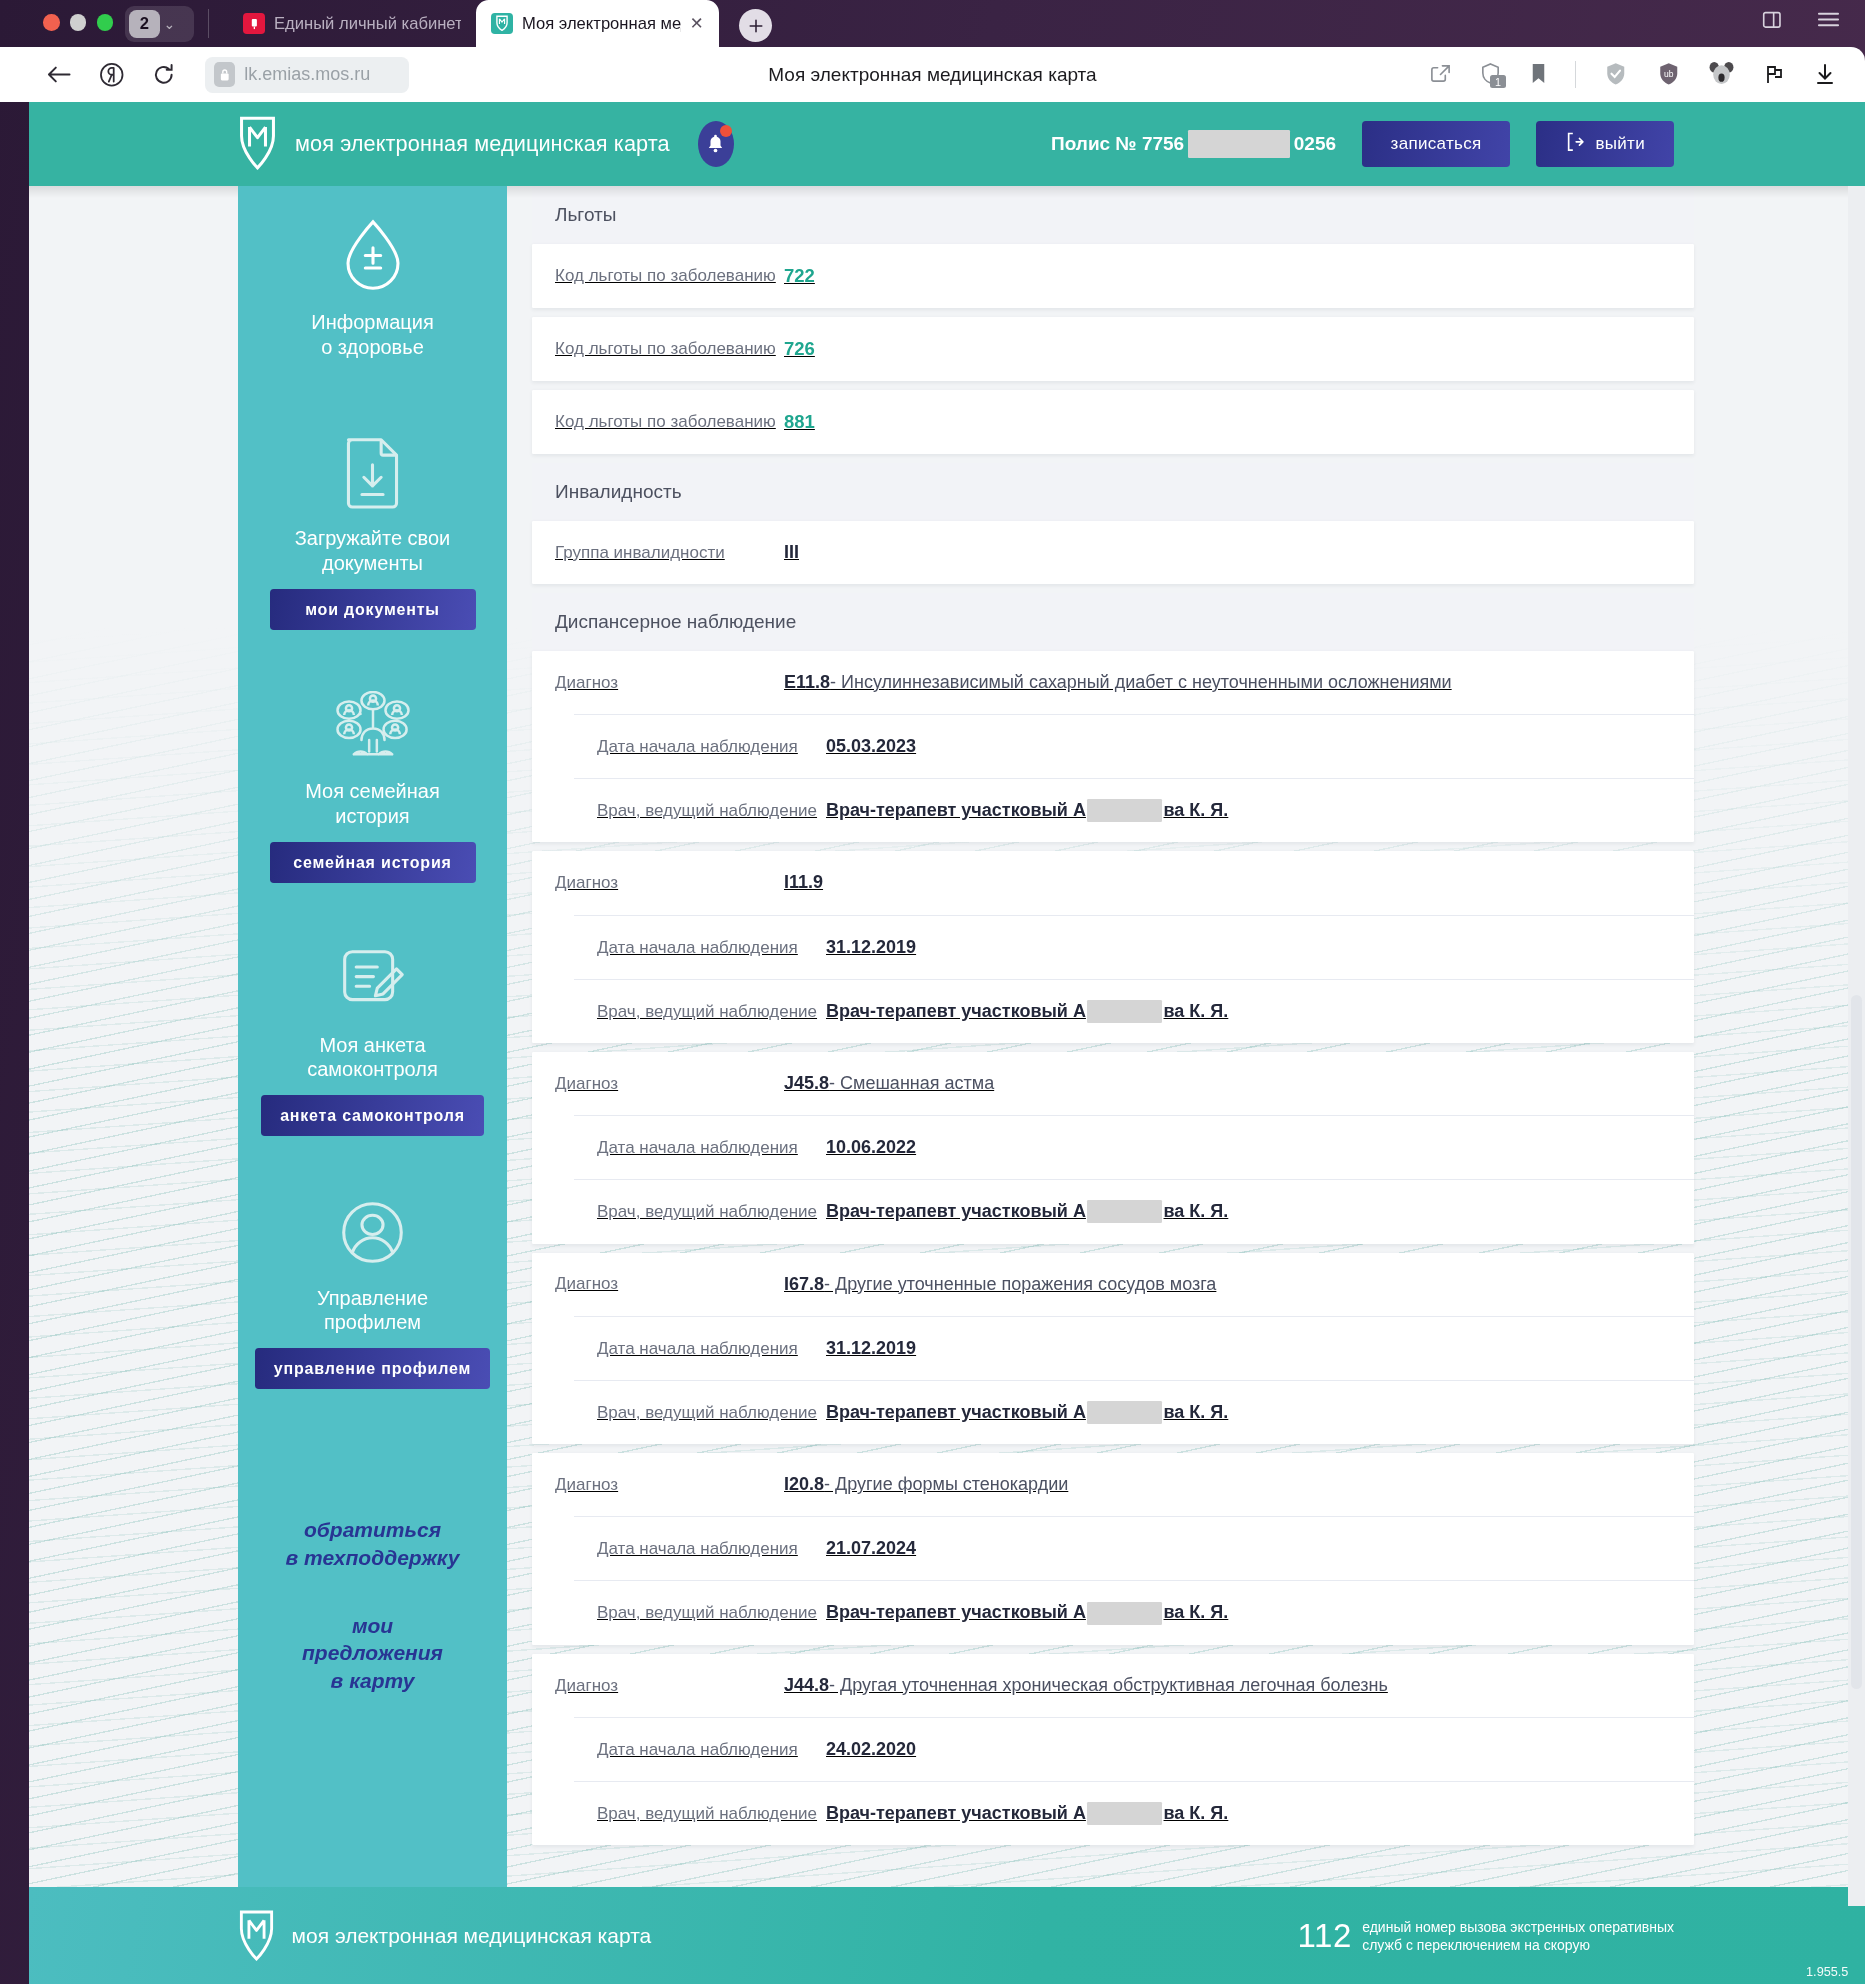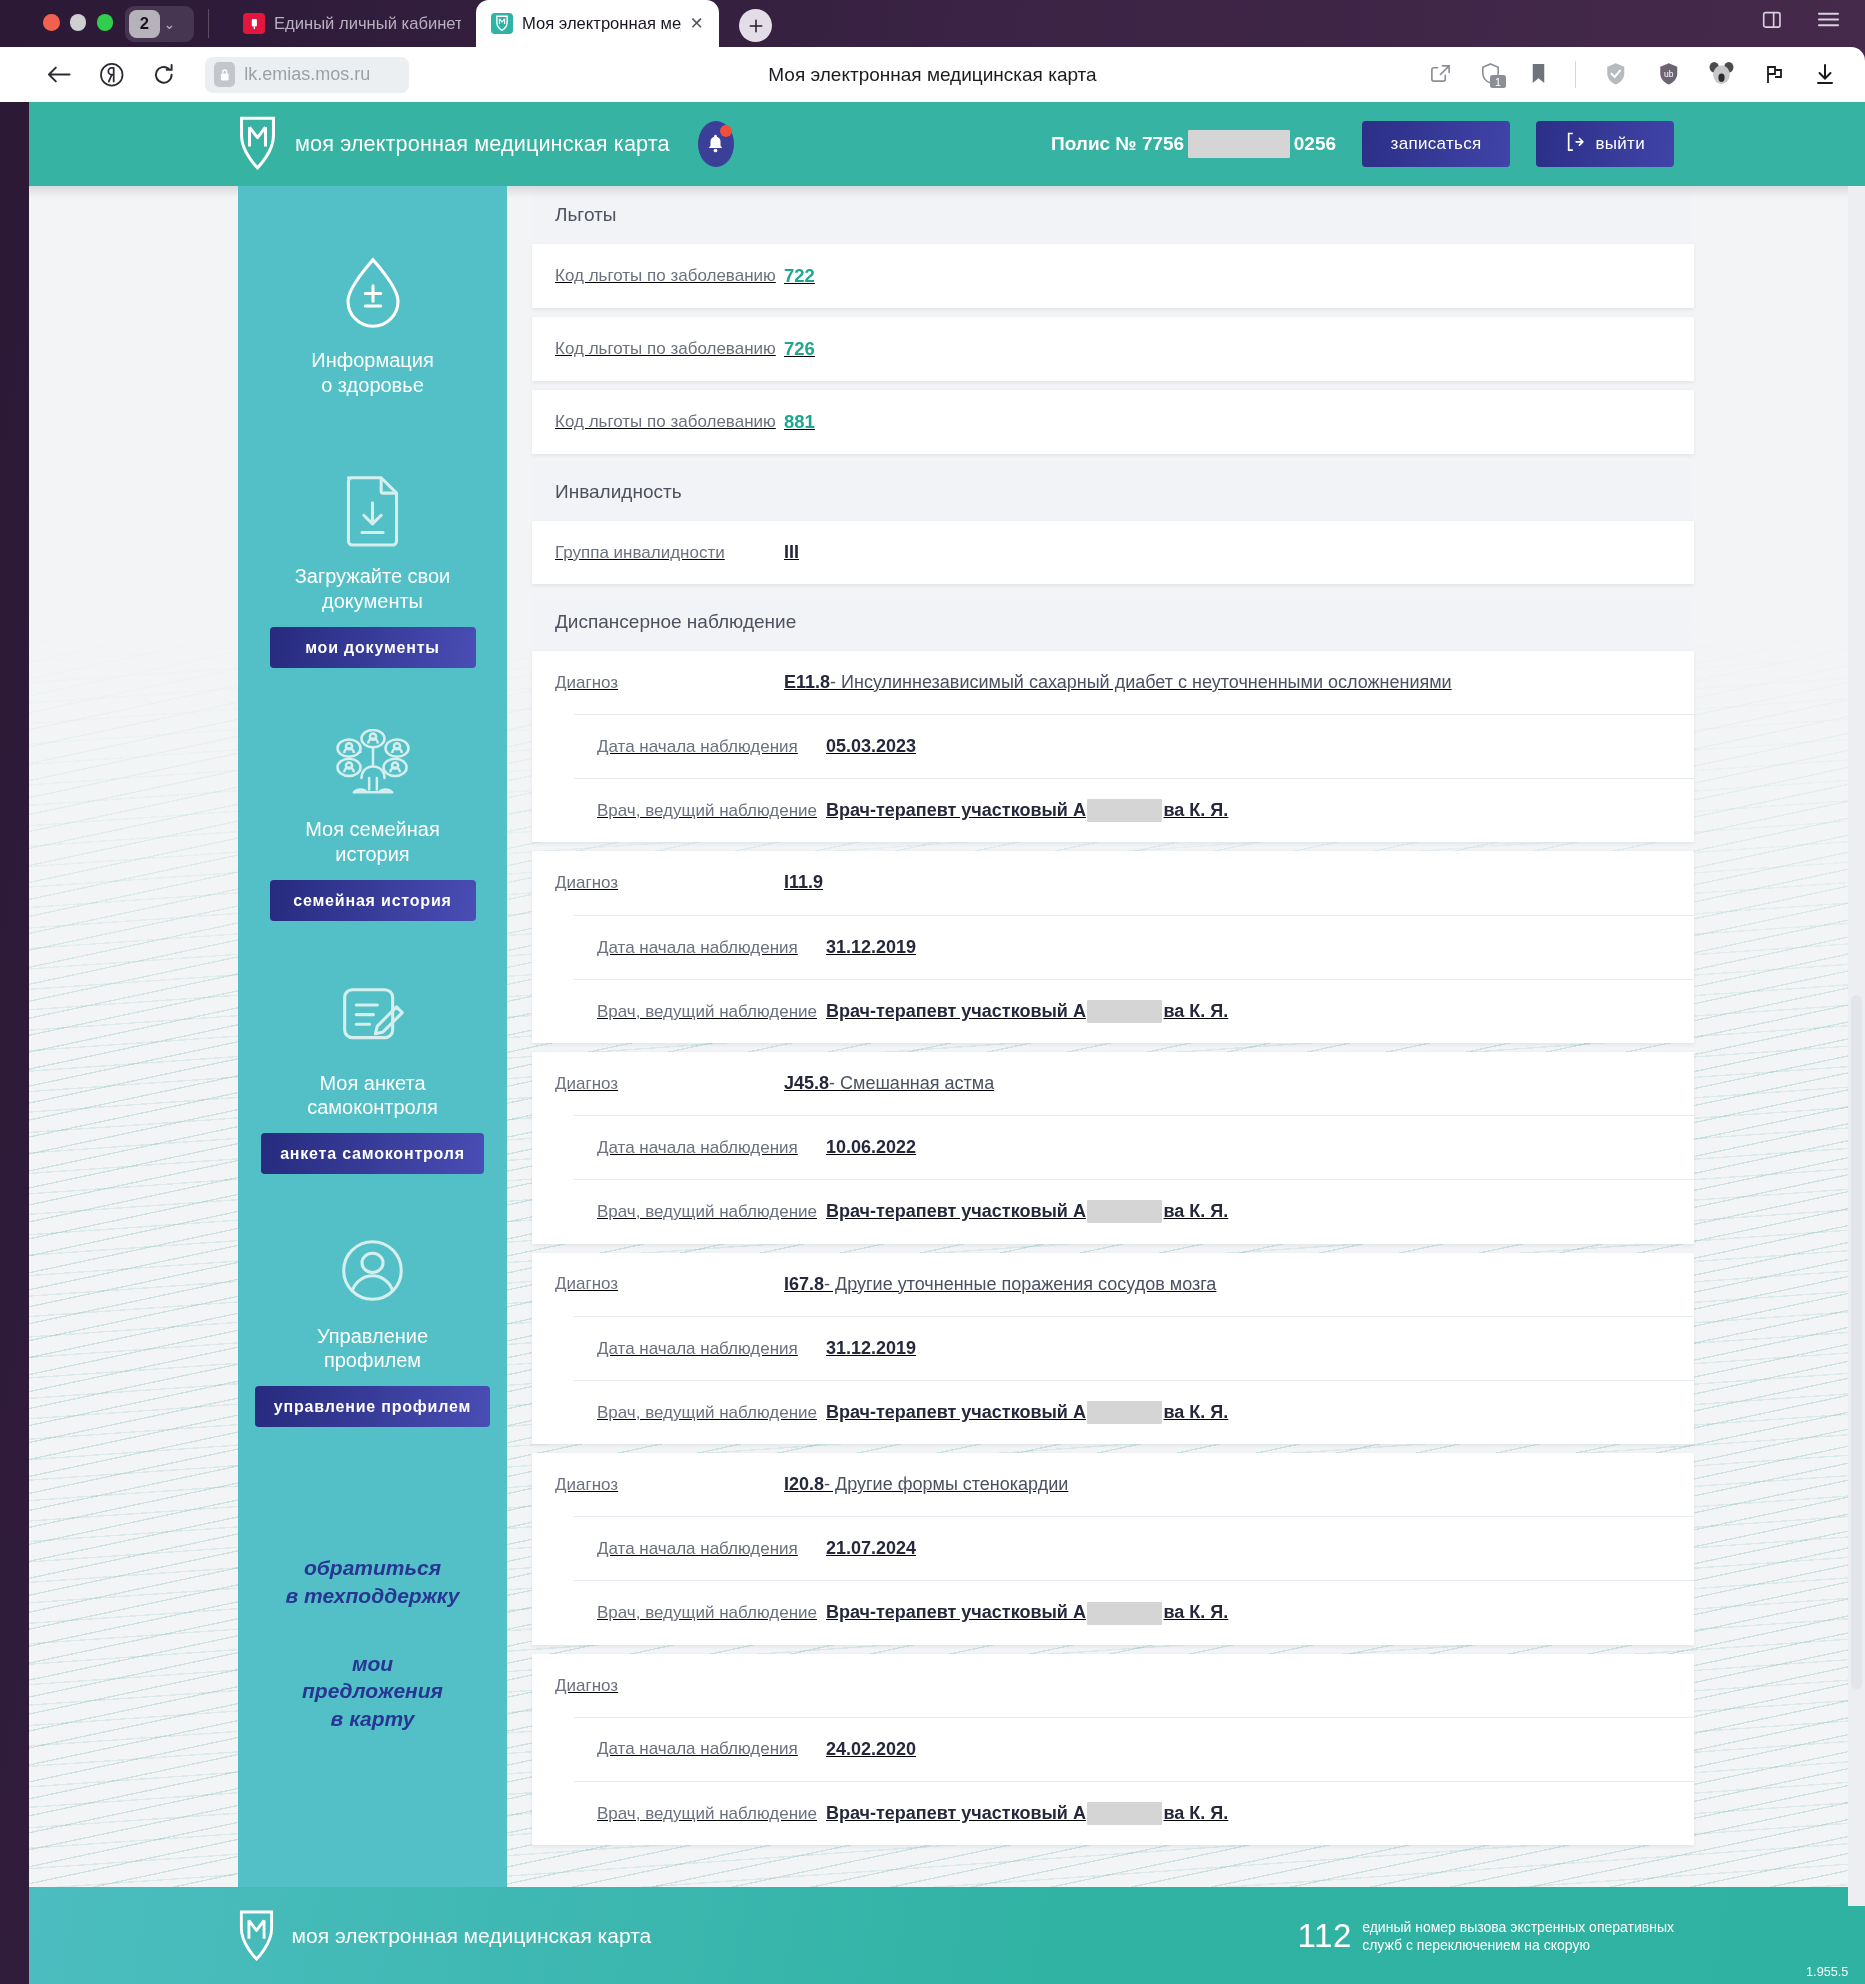--- a/index.html
+++ b/index.html
@@ -183,21 +183,21 @@
     display: flex; align-items: center; justify-content: center; gap: 11.5px;
     font-family: inherit; cursor: pointer;
   }
 
   
   .sidebar {
     position: absolute; left: 209px; top: 84px;
     width: 269px; height: 1720px;
     background: #52c0c6;
     display: flex; flex-direction: column; align-items: center;
-    padding-top: 70px;
+    padding-top: 32px;
     z-index: 4;
   }
   .side-item { width: 100%; display:flex; flex-direction: column; align-items: center; }
   .side-icon { margin-bottom: 15.3px; }
   .side-label {
     color: #ffffff; font-size: 20px; line-height: 1.22; text-align: center;
     margin-bottom: 14px; white-space: pre-line;
   }
   .side-btn {
     background: linear-gradient(100deg, #262b7e 0%, #4a4db4 100%);
@@ -724,20 +724,24 @@
             <span>Врач-терапевт участковый А</span>
               <span class="redact name"></span>
               <span>ва К. Я.</span>
           </div>
         </div>
       </div>
 
       <div class="card">
         <div class="row">
           <div class="row-label">Диагноз</div>
+          <div class="row-value">
+            <span class="val-strong">J44.8</span>
+              <span class="val-muted"> - Другая уточненная хроническая обструктивная легочная болезнь</span>
+          </div>
         </div>
         <div class="row">
           <div class="row-label">Дата начала наблюдения</div>
           <div class="row-value val-strong">24.02.2020</div>
         </div>
         <div class="row">
           <div class="row-label">Врач, ведущий наблюдение</div>
           <div class="row-value val-strong">
             <span>Врач-терапевт участковый А</span>
               <span class="redact name"></span>

